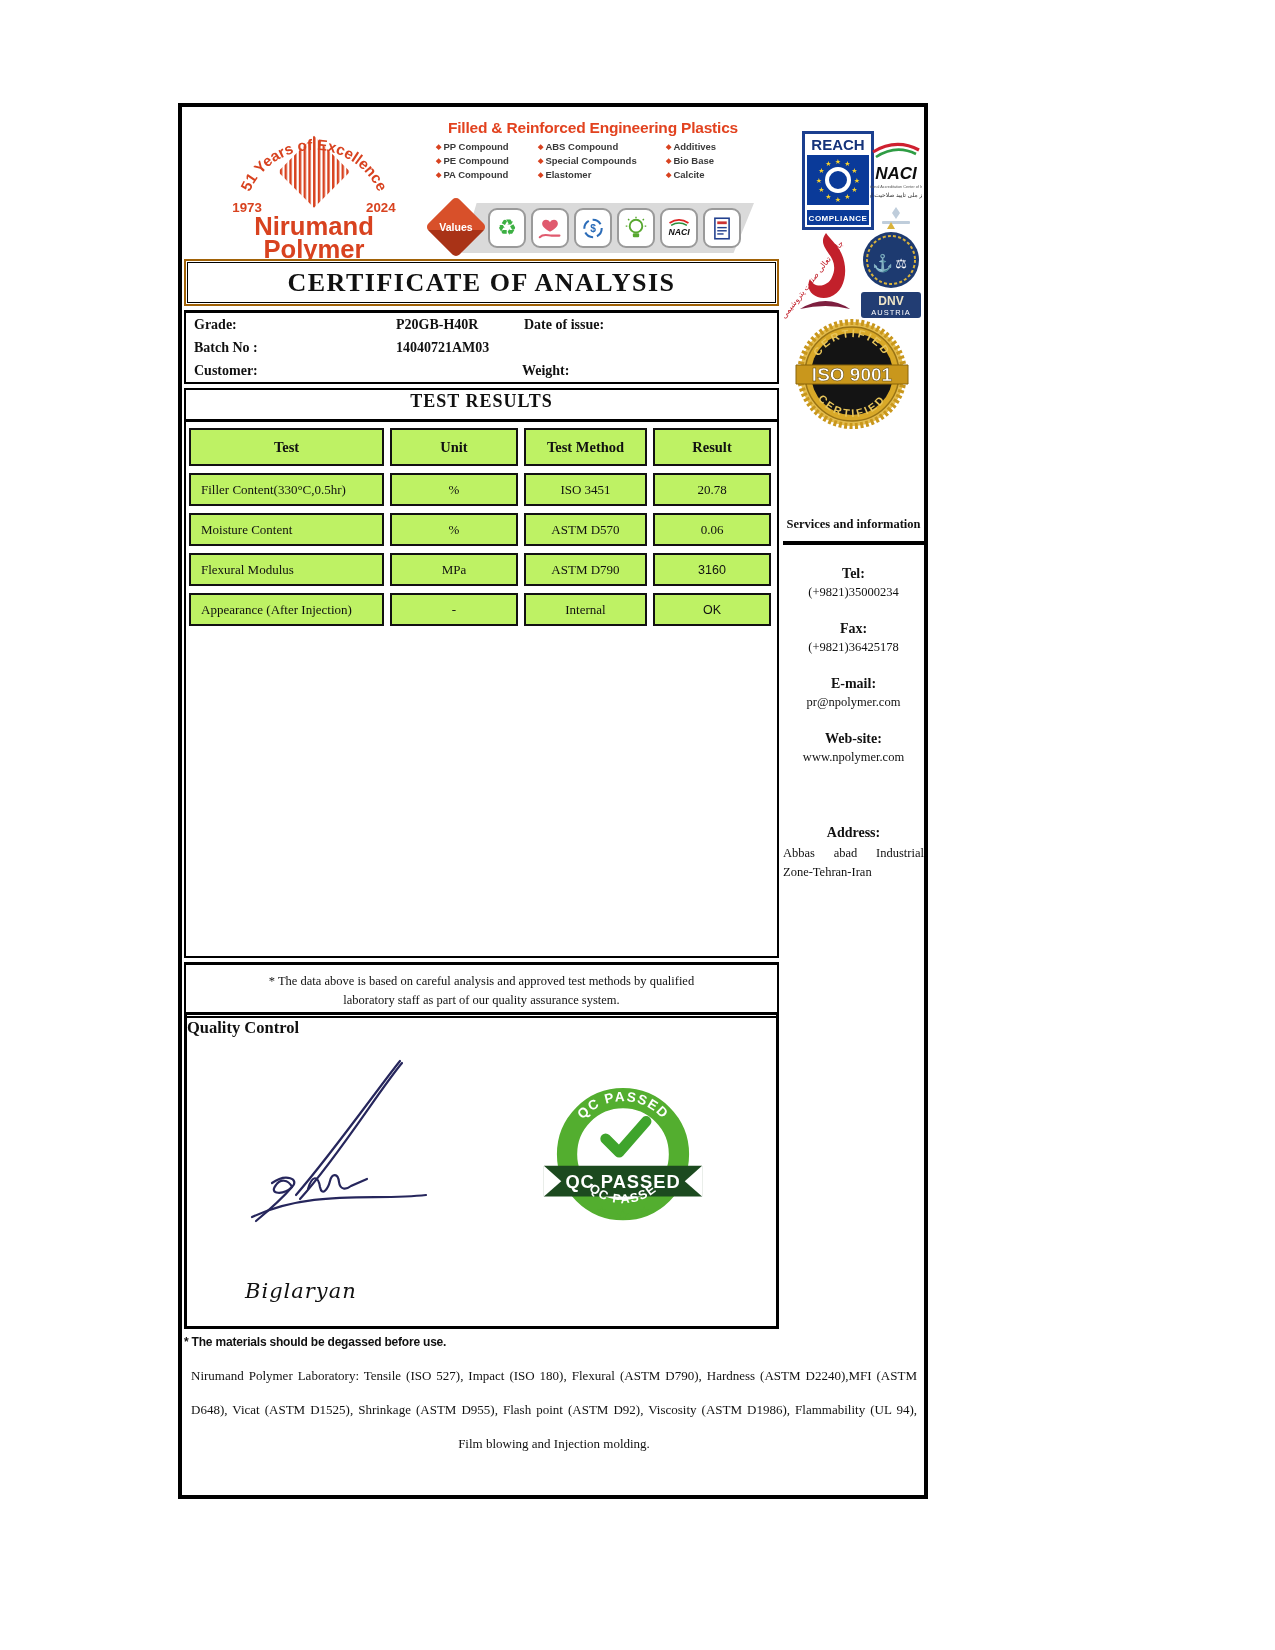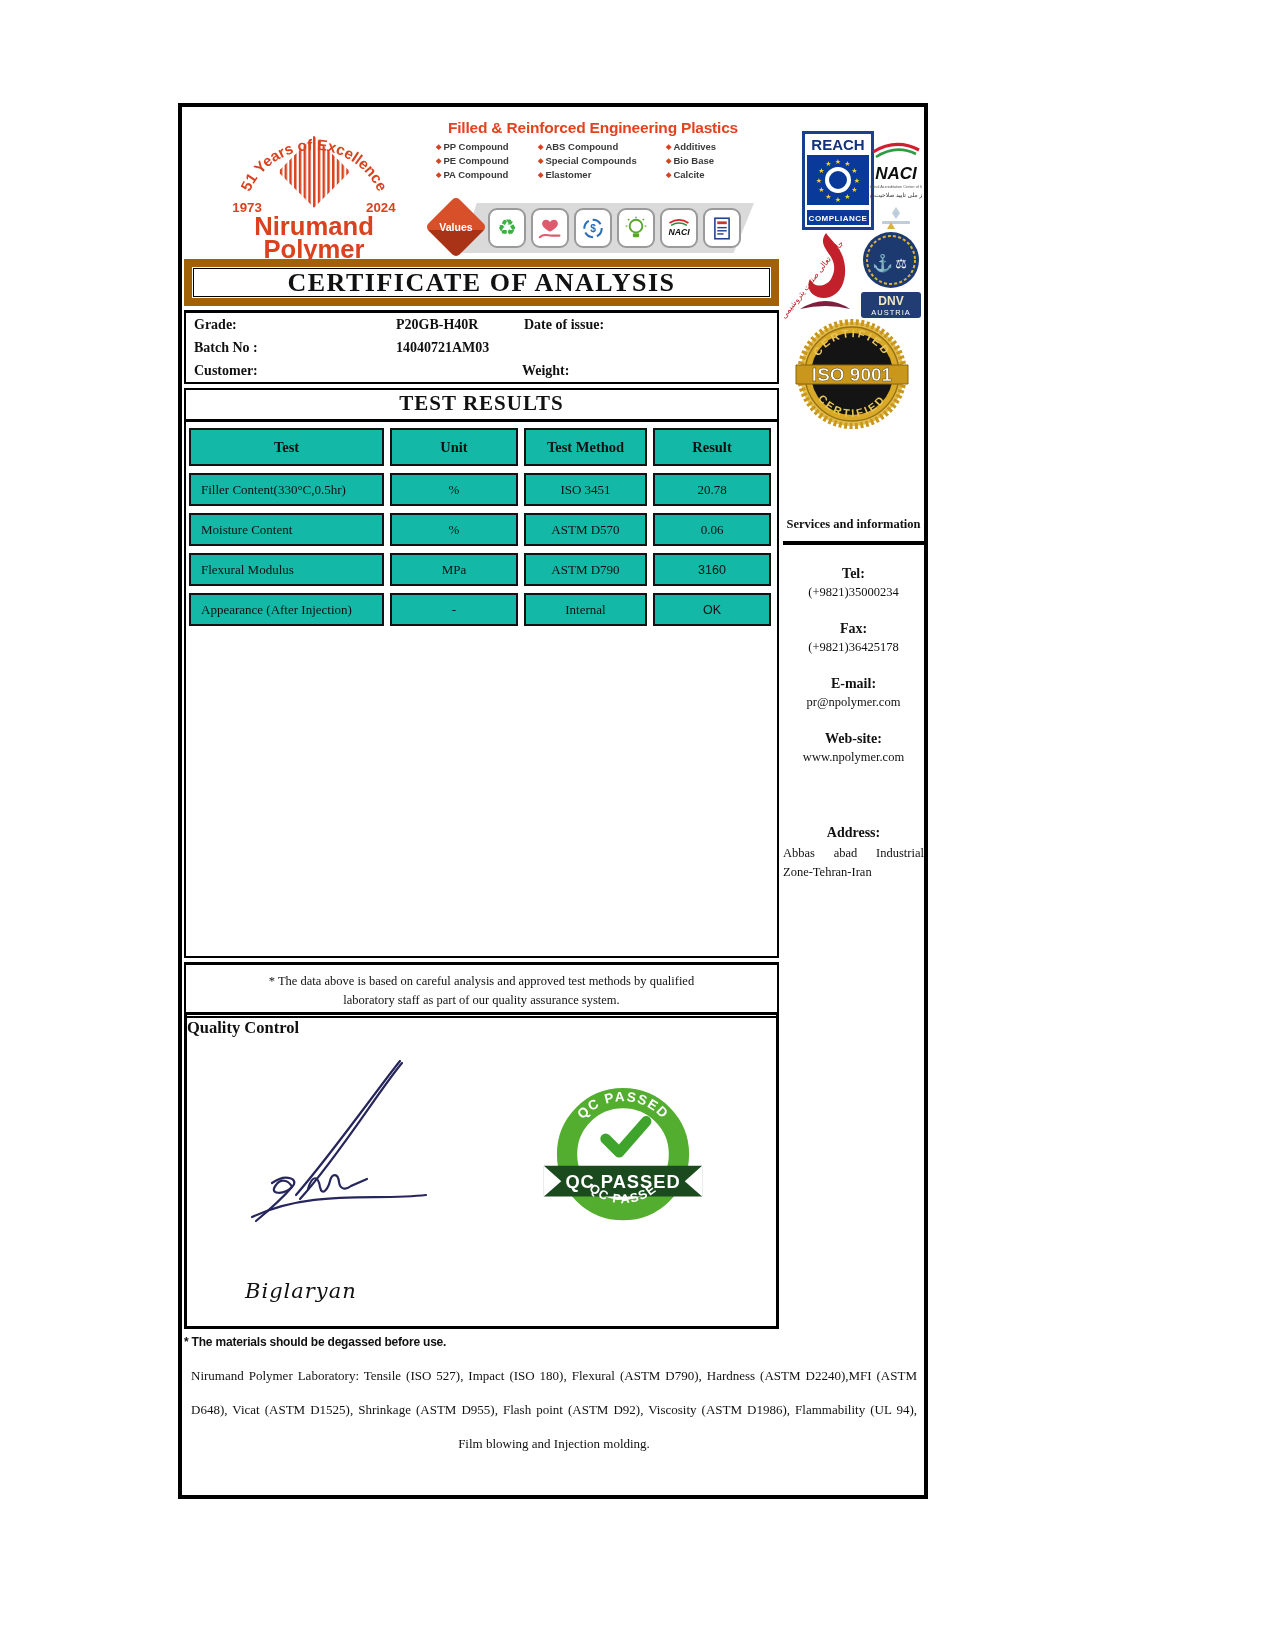--- a/index.html
+++ b/index.html
@@ -32,36 +32,36 @@
   .vicon .uni{font-size:22px;line-height:1;}
 
   
   .badge-reach{left:612px;top:24px;width:72px;height:99px;margin-left:8px;}
   .badge-naci{left:688px;top:30px;width:52px;height:92px;}
   .badge-flame{left:602px;top:122px;width:72px;height:92px;}
   .badge-dnv{left:677px;top:115px;width:64px;height:98px;}
   .badge-iso{left:604px;top:210px;width:132px;height:114px;}
 
   
-  .cert-box{left:2px;top:152px;width:595px;height:47px;border:8px solid #a16207;}
+  .cert-box{left:2px;top:152px;width:595px;height:47px;border:2px solid #a16207;}
   .cert-box:after{content:"";position:absolute;inset:1px;border:1px solid #000;}
   .cert-title{position:absolute;left:0;top:0;width:100%;height:100%;display:flex;
       align-items:center;justify-content:center;font-size:26px;font-weight:bold;letter-spacing:1.5px;}
   .info-box{left:2px;top:203px;width:595px;height:74px;border:2px solid #000;border-top:3px solid #000;}
   .info-box .lbl,.info-box .val{position:absolute;font-size:14px;font-weight:bold;white-space:nowrap;}
 
   
   .results-box{left:2px;top:281px;width:595px;height:570px;border:2px solid #000;}
   .tr-title{position:absolute;left:0;top:1px;width:100%;text-align:center;
-      font-size:21px;font-weight:bold;letter-spacing:1px;}
+      font-size:18px;font-weight:bold;letter-spacing:1px;}
   .tr-rule{position:absolute;left:0;top:29px;width:100%;height:3px;background:#000;}
   .tbl{position:absolute;left:3px;top:38px;display:grid;
       grid-template-columns:195px 128px 123px 118px;column-gap:6px;row-gap:7px;}
   .cell{border:2px solid #111;text-align:center;font-size:13px;
-      display:flex;align-items:center;justify-content:center;height:33px;background:#14b8a6;}
+      display:flex;align-items:center;justify-content:center;height:33px;background:#bef264;}
   .cell.th{font-weight:bold;font-size:14.5px;height:38px;}
   .cell.first{justify-content:flex-start;padding-left:10px;text-align:left;}
   .cell.sans{font-family:"Liberation Sans",sans-serif;font-size:12.5px;}
 
   
   .footnote-box{left:2px;top:855px;width:595px;height:56px;border:2px solid #000;border-top:3px solid #000;
       display:flex;flex-direction:column;align-items:center;justify-content:center;
       font-size:12.5px;line-height:19px;text-align:center;}
   .qc-box{left:2px;top:905px;width:595px;height:317px;border:3px solid #000;}
   .qc-title{position:absolute;left:0;top:3px;width:100%;font-size:16.5px;font-weight:bold;}

